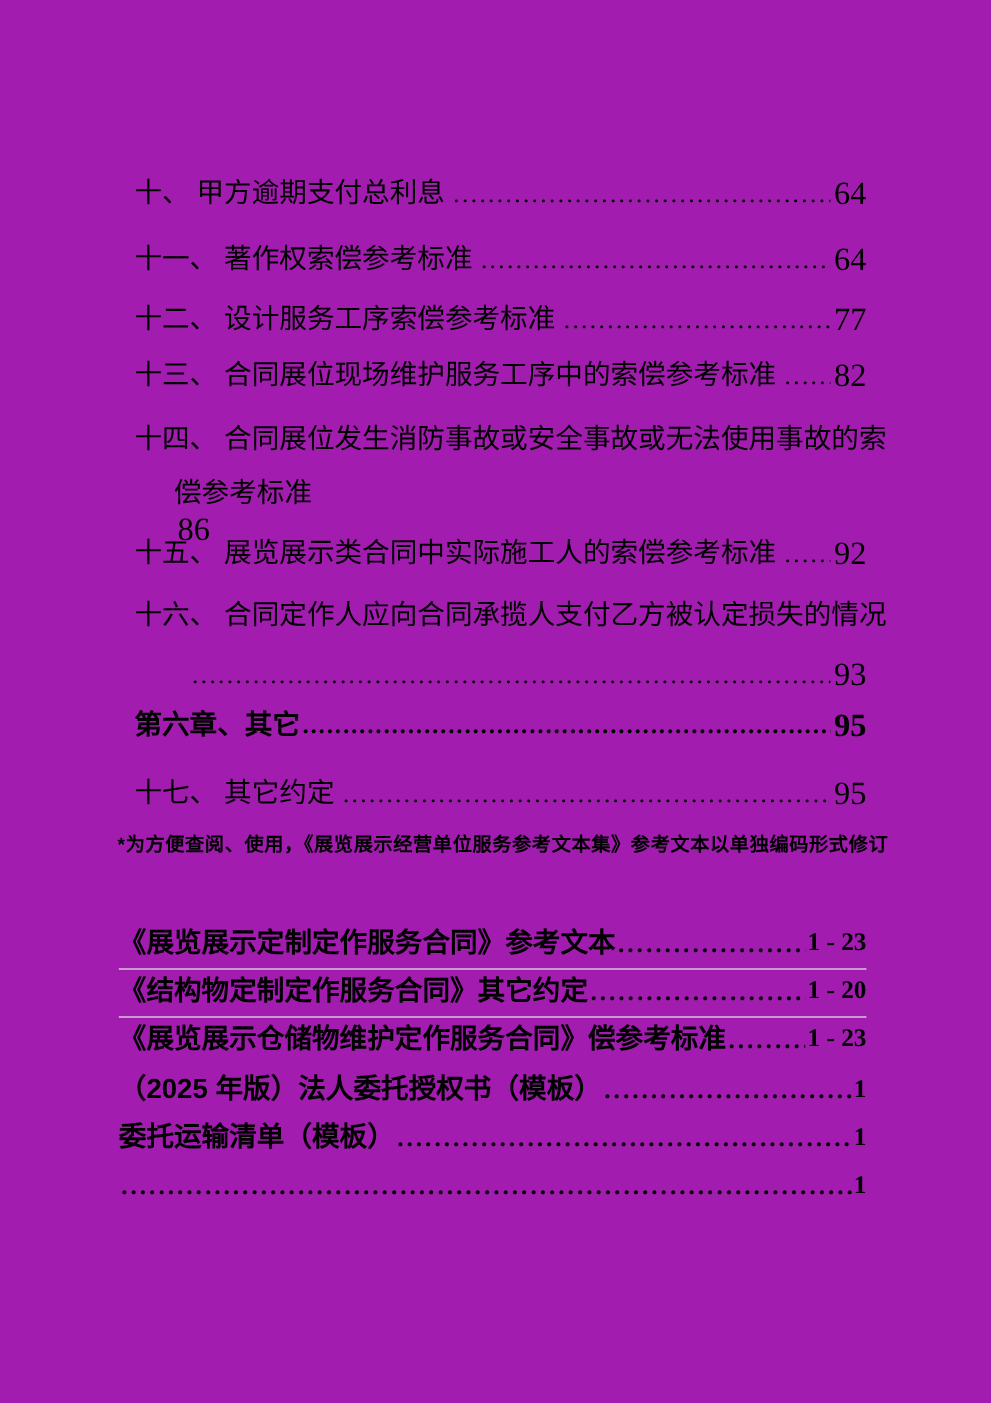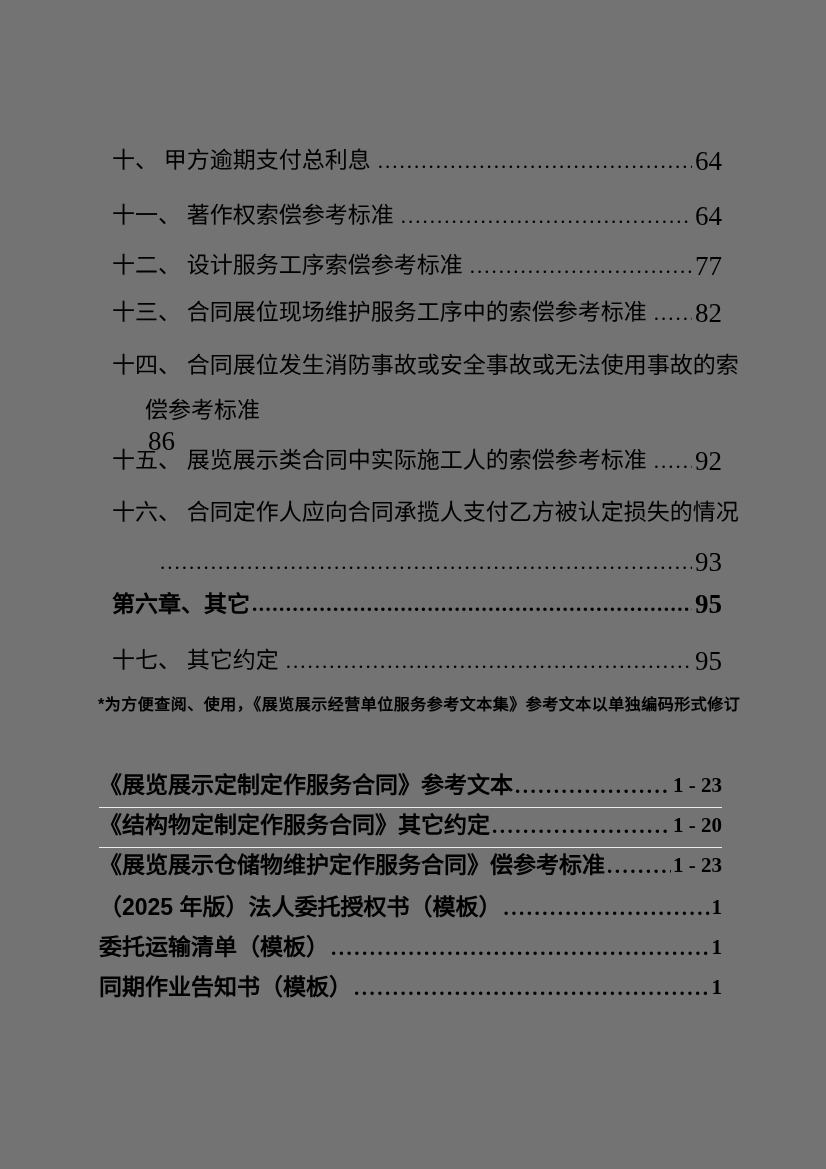--- a/index.html
+++ b/index.html
@@ -1,17 +1,17 @@
 <!DOCTYPE html>
 <html lang="zh-CN"><head>
 <meta charset="utf-8">
 <style>
   html,body { margin:0; padding:0; background:#fff; }
   .page {
-    position:relative; width:826px; height:1169px; background:#737373;
+    position:relative; width:826px; height:1169px; background:#a21caf;
     color:#000; font-family:"Liberation Serif","DejaVu Serif",serif;
     overflow:hidden;
   }
   
   .trow {
     position:absolute; left:112px; width:610px; height:30px;
     display:flex; line-height:30px; font-size:23px; white-space:nowrap;
   }
   .trow .lbl { white-space:nowrap; }
   .lead { flex:1 1 auto; overflow:hidden; white-space:nowrap; margin-left:7px; }
@@ -151,18 +151,17 @@
     <span class="pg">1</span>
   </div>
 
   <div class="arow" style="top:931px">
     <span class="lbl">委托运输清单（模板）</span>
     <span class="lead"></span>
     <span class="pg">1</span>
   </div>
 
   <div class="arow" style="top:971px">
-    <span class="lbl">同期作业告知书（模板）</span>
     <span class="lead"></span>
     <span class="pg">1</span>
   </div>
 
 </div>
 
 </body></html>

